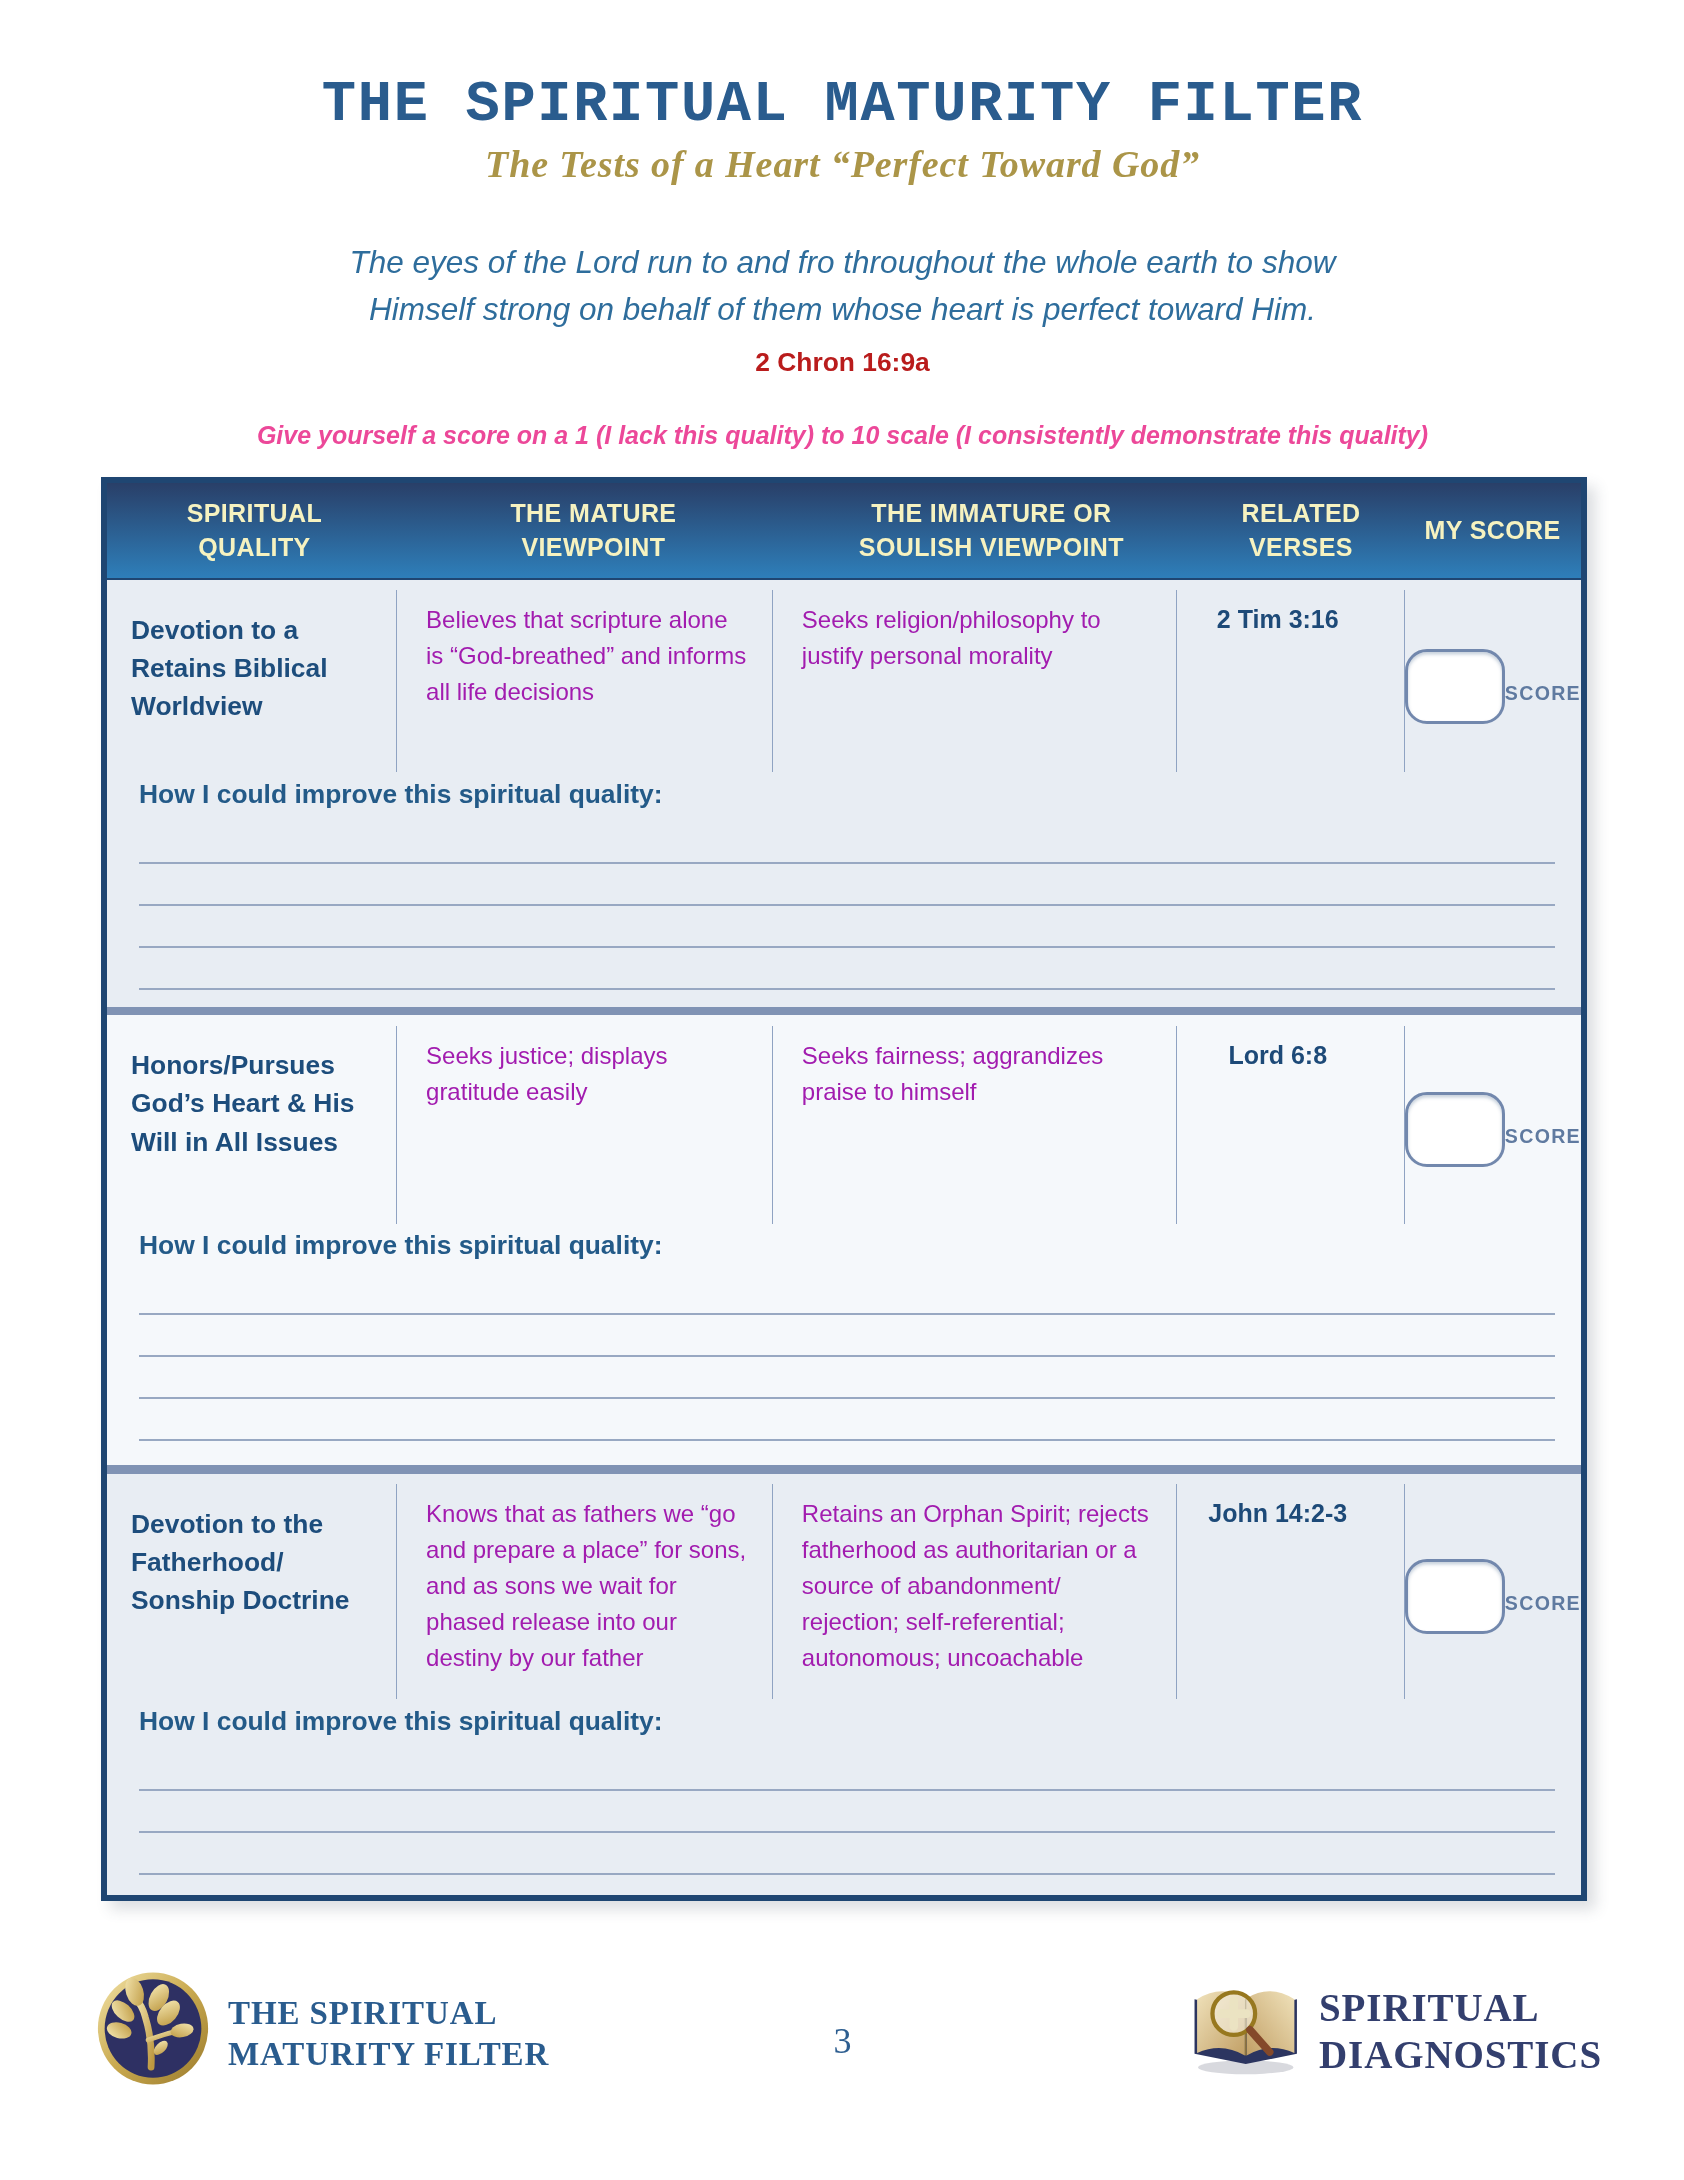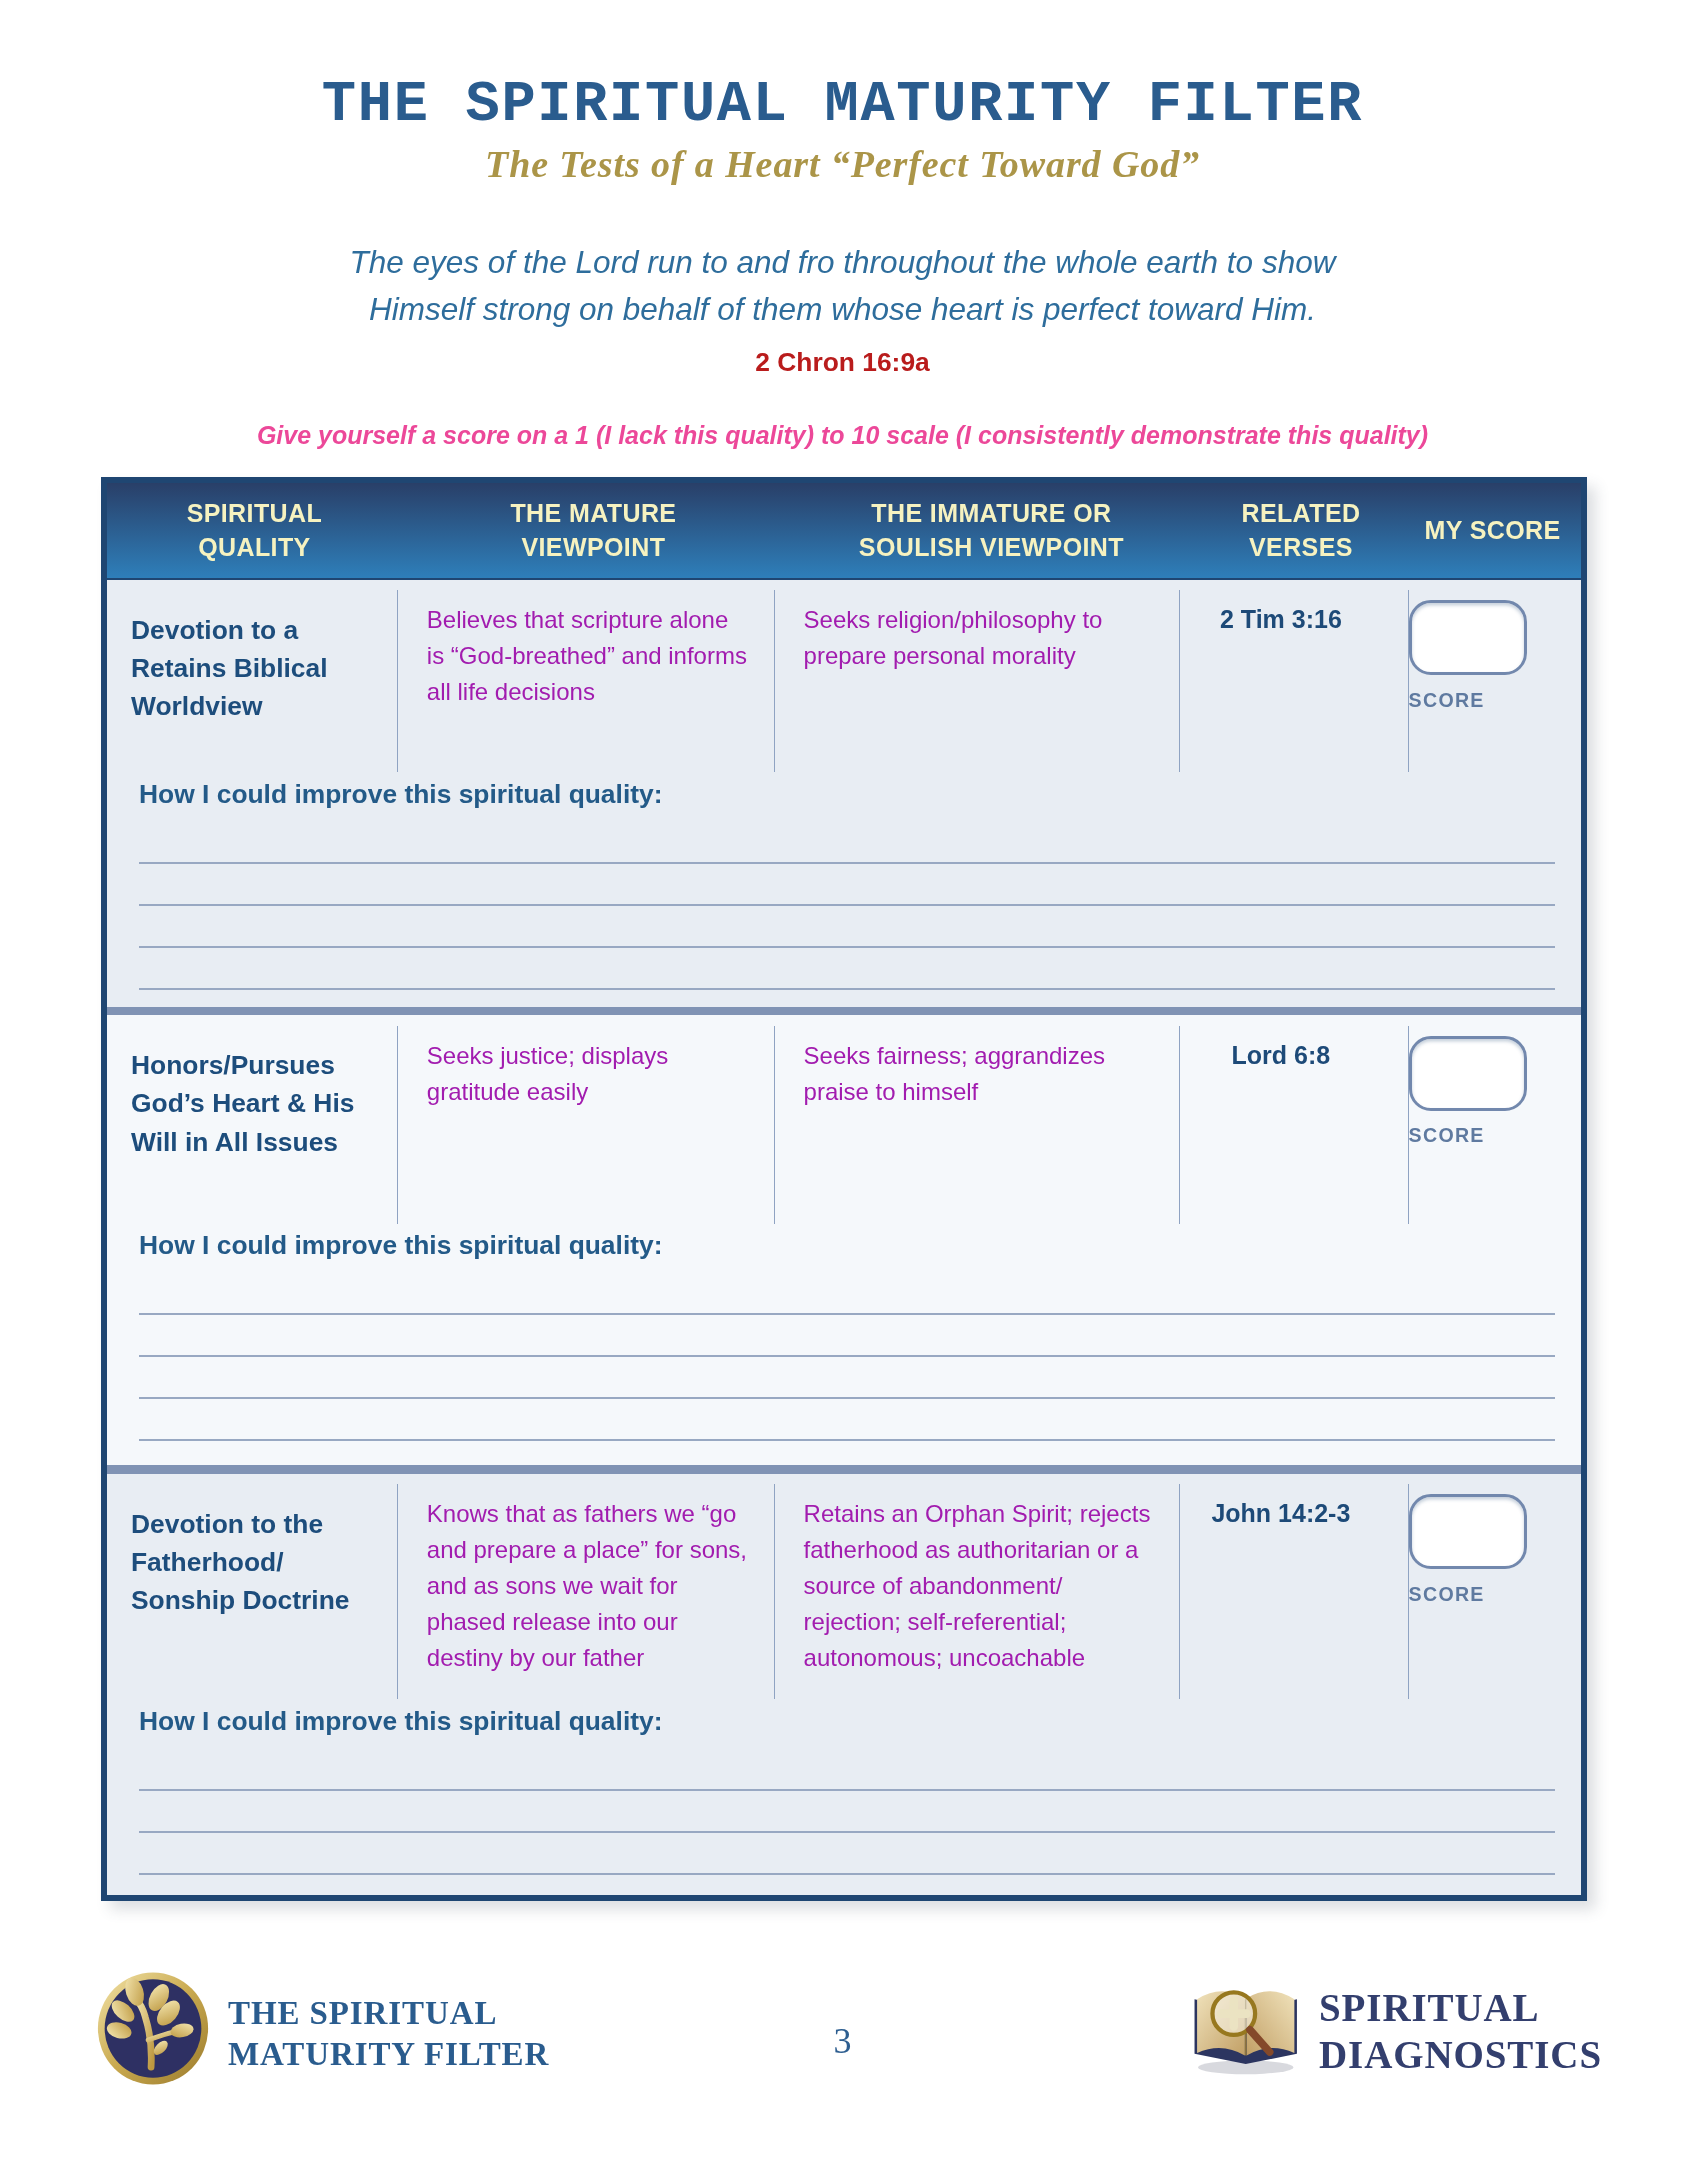--- a/index.html
+++ b/index.html
@@ -61,22 +61,22 @@
   .cell.i{width:28%;}
   .cell.m,.cell.i{
     border-left:1.7px solid #8fa3c2;padding:12px 22px 0 29px;
     font-size:24px;color:#a21caf;line-height:1.5;
   }
   .cell.verses{
     width:14%;border-left:1.7px solid #8fa3c2;text-align:center;
     padding-top:15.3px;font-weight:700;font-size:25px;color:#1d4a78;
   }
   .cell.score{
-    width:12%;border-left:1.7px solid #8fa3c2;display:flex;flex-direction:column;
-    align-items:flex-start;padding-top:10.2px;margin-left:26px;
+    width:12%;border-left:1.7px solid #8fa3c2;display:flex;flex-direction:row;
+    align-items:center;padding-top:10.2px;margin-left:26px;
   }
   .score-box{
     width:118px;height:75px;background:#ffffff;border:3.4px solid #7288ad;
     border-radius:22px;box-sizing:border-box;
     box-shadow:inset 0 2.6px 3.4px rgba(31,70,114,0.25);
   }
   .score-label{
     margin-top:13.6px;font-weight:700;font-size:19.6px;
     letter-spacing:1.3px;color:#5f7aa0;
   }
@@ -133,21 +133,21 @@
 SOULISH VIEWPOINT</div>
       <div class="th c4">RELATED
 VERSES</div>
       <div class="th c5">MY SCORE</div>
     </div>
 
     <section class="sec sec-a sec-pad-a">
       <div class="row-grid rg-1">
         <div class="cell q">Devotion to a Retains Biblical Worldview</div>
         <div class="cell m">Believes that scripture alone is “God-breathed” and informs all life decisions</div>
-        <div class="cell i">Seeks religion/philosophy to prepare personal morality</div>
+        <div class="cell i">Seeks religion/philosophy to justify personal morality</div>
         <div class="cell verses">2 Tim 3:16</div>
         <div class="cell score">
           <div class="score-box"></div>
           <div class="score-label">SCORE</div>
         </div>
       </div>
       <div class="improve-heading">How I could improve this spiritual quality:</div>
       <div class="write-lines">
         <div class="wline"></div>
         <div class="wline"></div>

